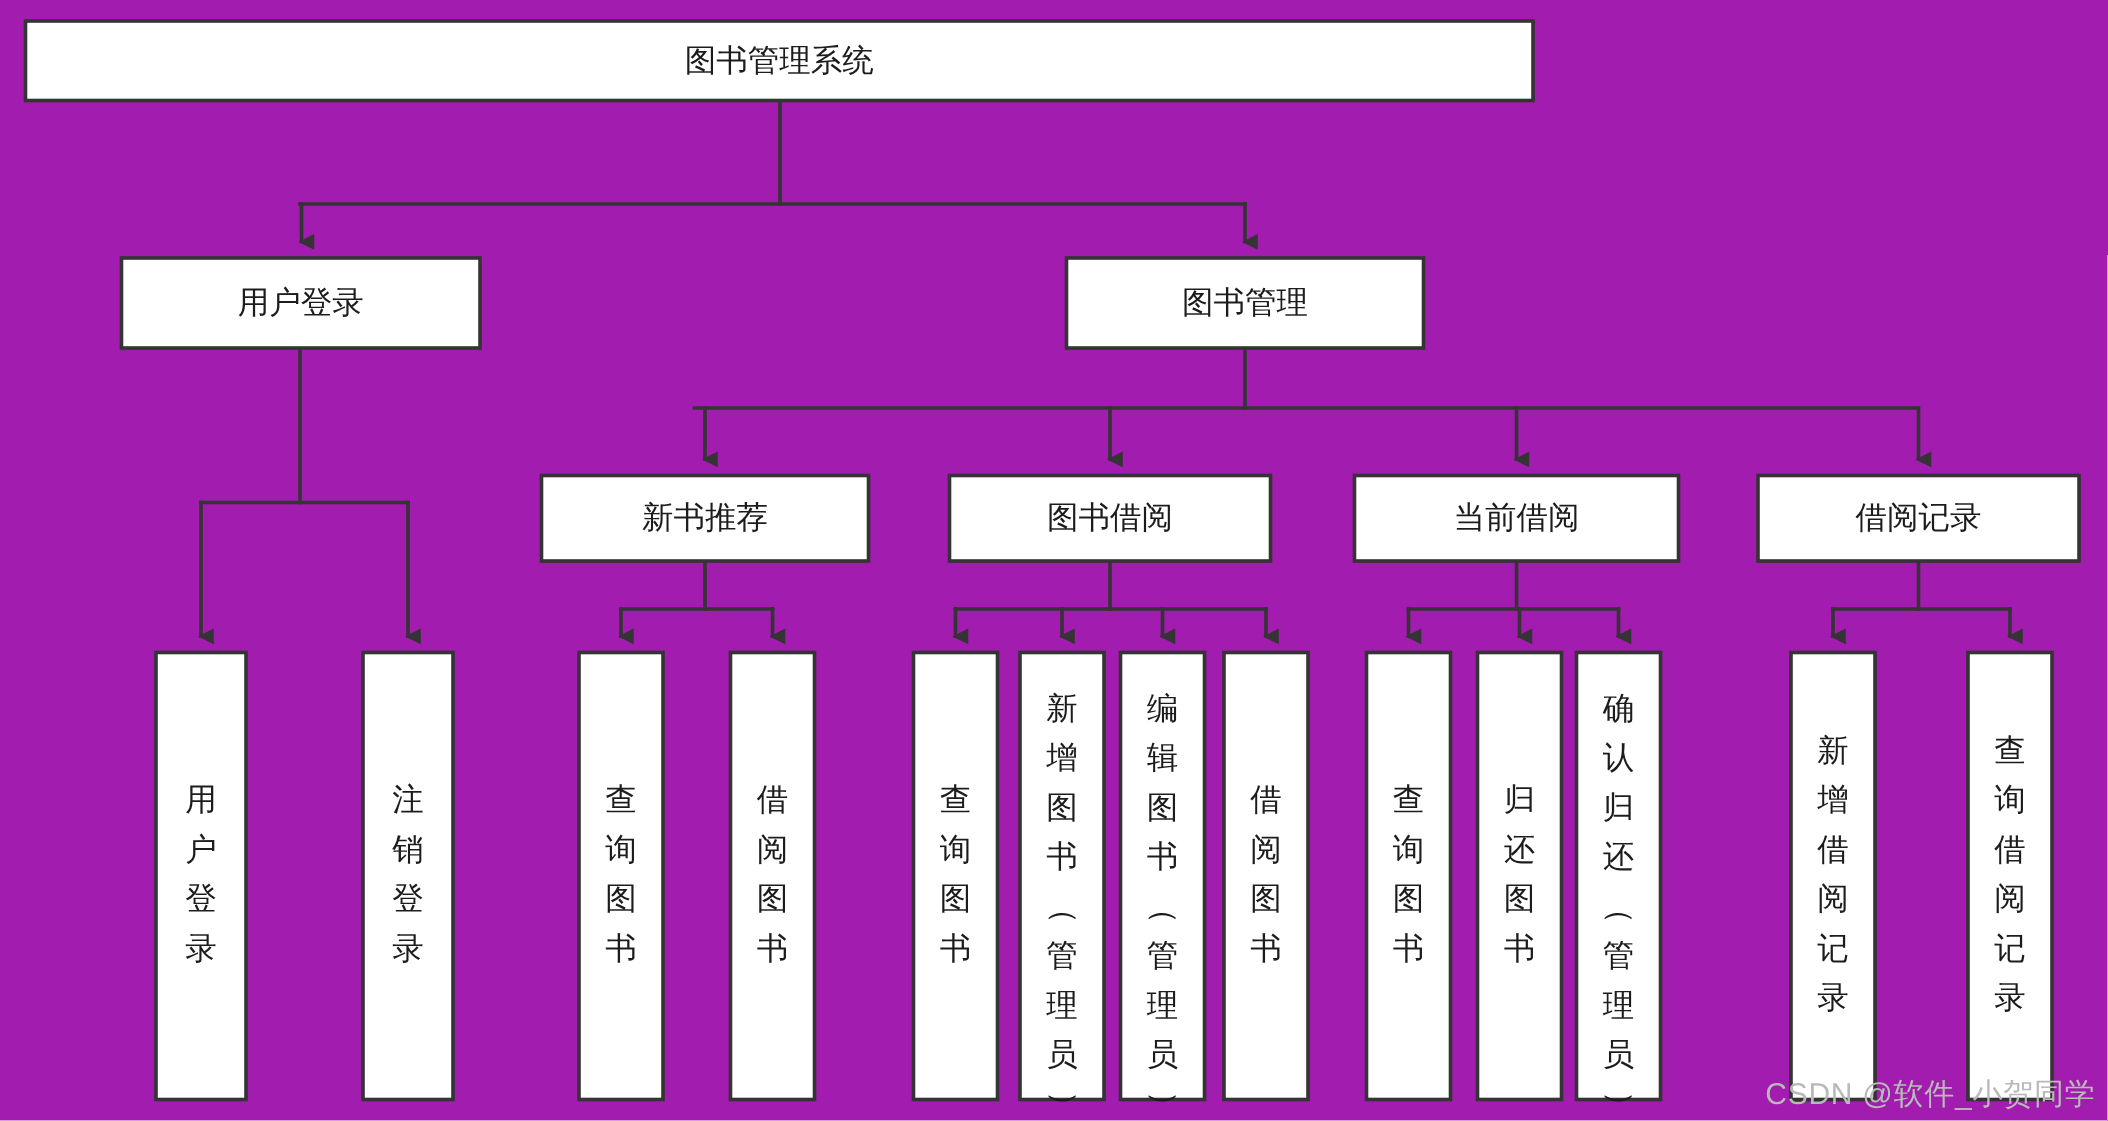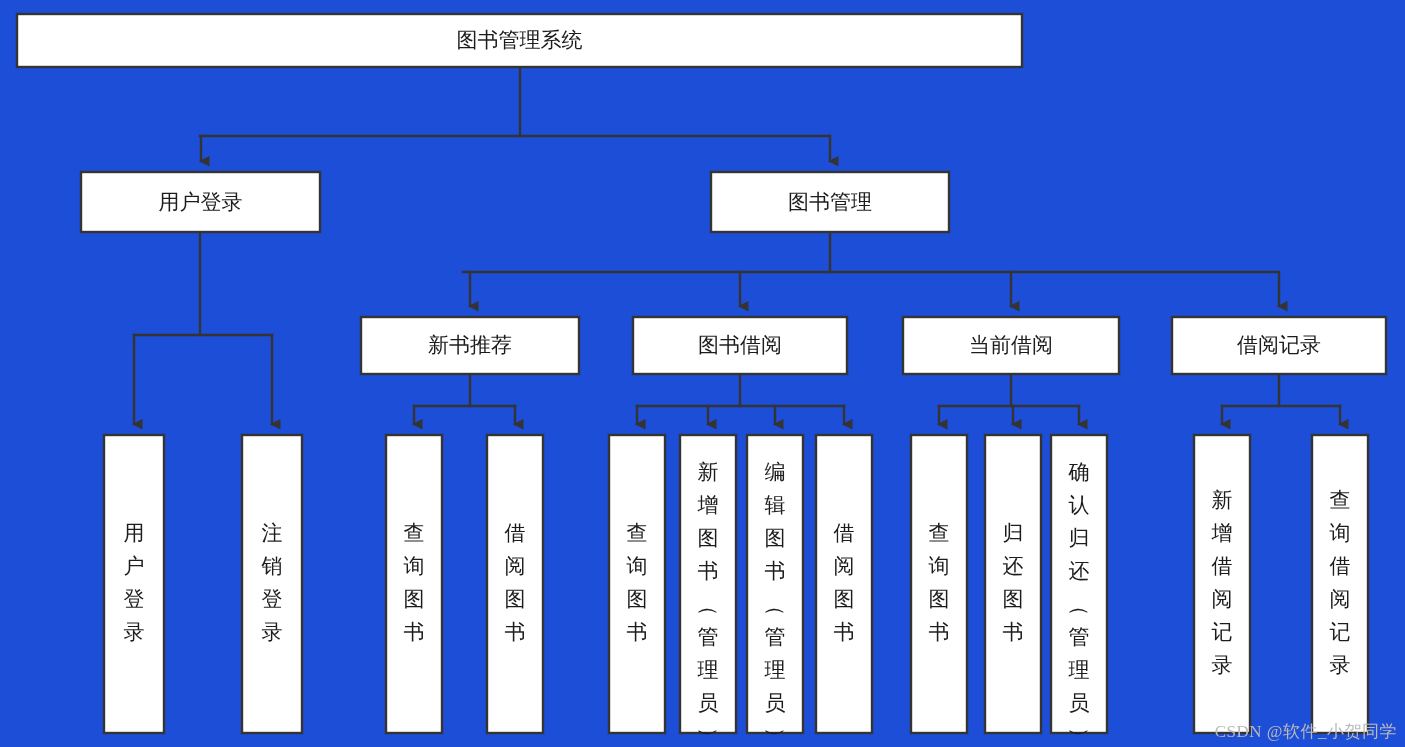--- a/index.html
+++ b/index.html
@@ -7,21 +7,21 @@
     padding: 0;
     background: #ffffff;
   }
   body {
     font-family: "Liberation Sans", "DejaVu Sans", sans-serif;
   }
   #diagram-root {
     position: relative;
     width: 1405px;
     height: 747px;
-    background: #1d4ed8;
+    background: #a21caf;
     overflow: hidden;
   }
   svg.canvas {
     position: absolute;
     left: 0;
     top: 0;
     width: 1405px;
     height: 747px;
   }
   .node-box {
@@ -50,22 +50,22 @@
     font-family: "Liberation Sans", "DejaVu Sans", sans-serif;
     font-size: 21px;
     fill: #1c1c1c;
     text-anchor: middle;
     dominant-baseline: middle;
   }
   .watermark {
     position: absolute;
     right: 8px;
     bottom: 4px;
-    font-family: Liberation Serif, serif;
-    font-size: 17px;
+    font-family: Liberation Sans, sans-serif;
+    font-size: 20px;
     color: #b9b9b9;
     letter-spacing: 0.5px;
     white-space: nowrap;
     pointer-events: none;
   }
 </style>
 </head>
 <body>
 
 <div id="diagram-root">

